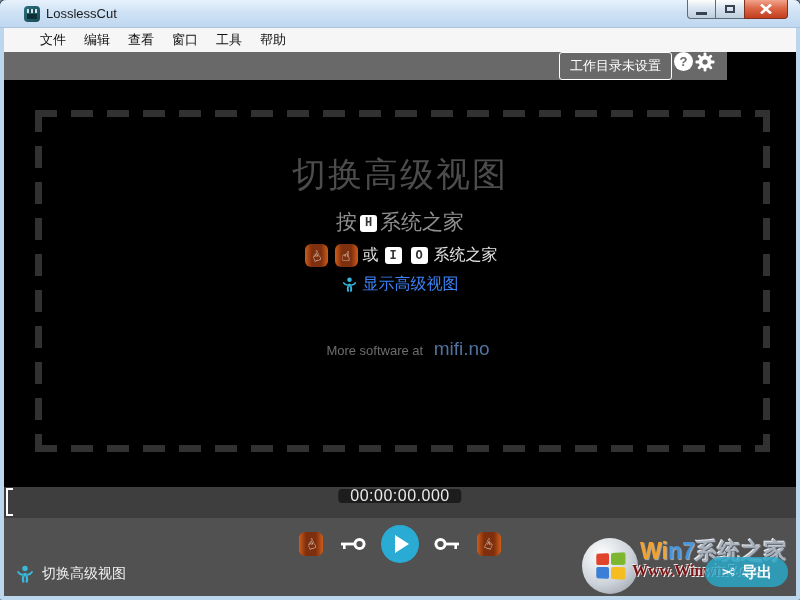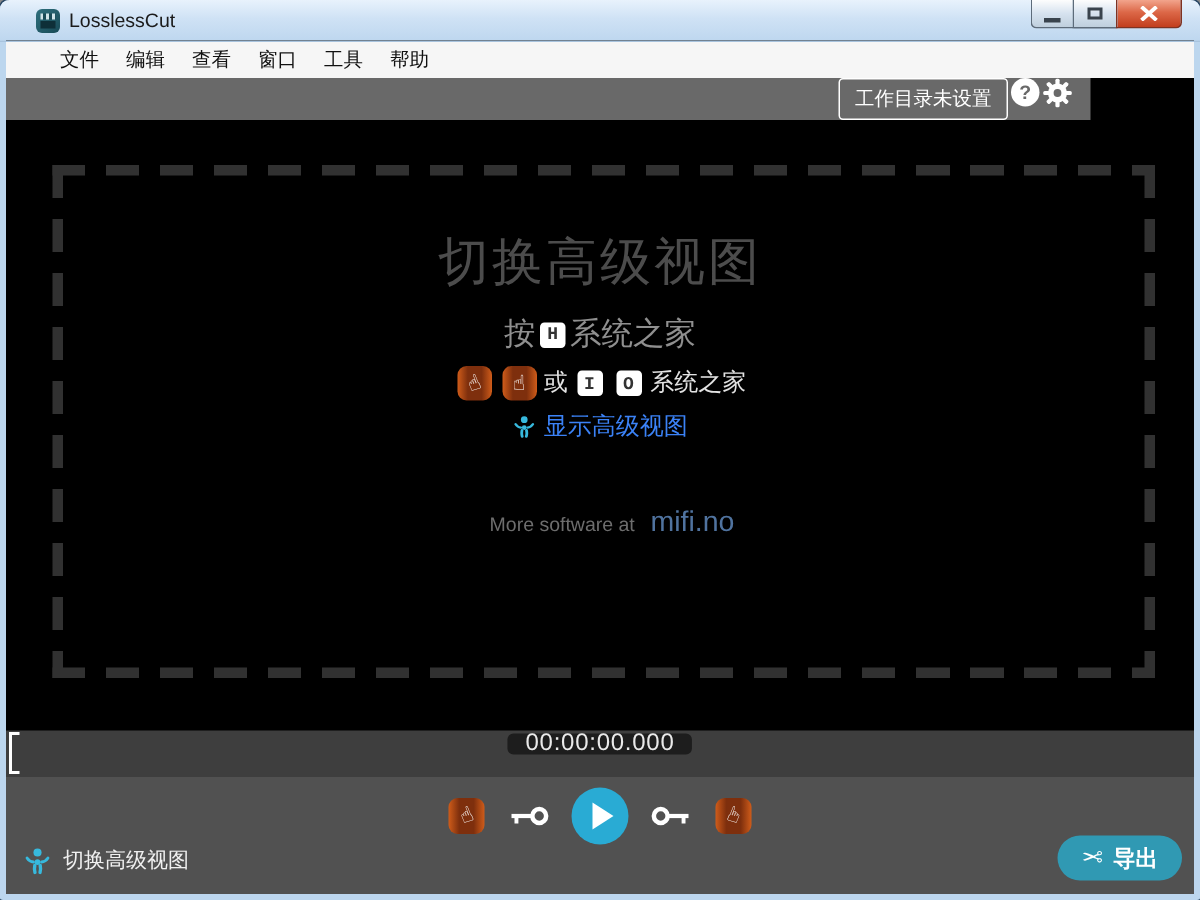--- a/index.html
+++ b/index.html
@@ -246,20 +246,32 @@
           <path d="M1.8 6.2 Q3.2 8.4 5.6 8.6" fill="none" stroke-width="1.7"></path>
           <path d="M14.2 6.2 Q12.8 8.4 10.4 8.6" fill="none" stroke-width="1.7"></path>
           <circle cx="8" cy="8.6" r="1.7" stroke="none"></circle>
           <path d="M6.4 10.6 Q5.9 13 6.5 14.8" fill="none" stroke-width="2"></path>
           <path d="M9.6 10.6 Q10.1 13 9.5 14.8" fill="none" stroke-width="2"></path>
         </g>
       </svg>
       <span class="label">切换高级视图</span>
     </div>
 
+    <div class="watermark">
+      <div class="orb">
+        <div class="flag">
+          <div class="p1"></div>
+            <div class="p2"></div>
+            <div class="p3"></div>
+            <div class="p4"></div>
+        </div>
+      </div>
+      <div class="wm-line1"><span class="wm-w">W</span><span class="wm-i">i</span><span class="wm-n">n</span><span class="wm-7">7</span><span class="wm-cn">系统之家</span></div>
+      <div class="wm-line2">Www.Winwin7.com</div>
+    </div>
 
     <div class="export-btn">
       <span class="scissors">✂</span>
       <span class="label">导出</span>
     </div>
   </div>
 
 </div>
 
 </body></html>

